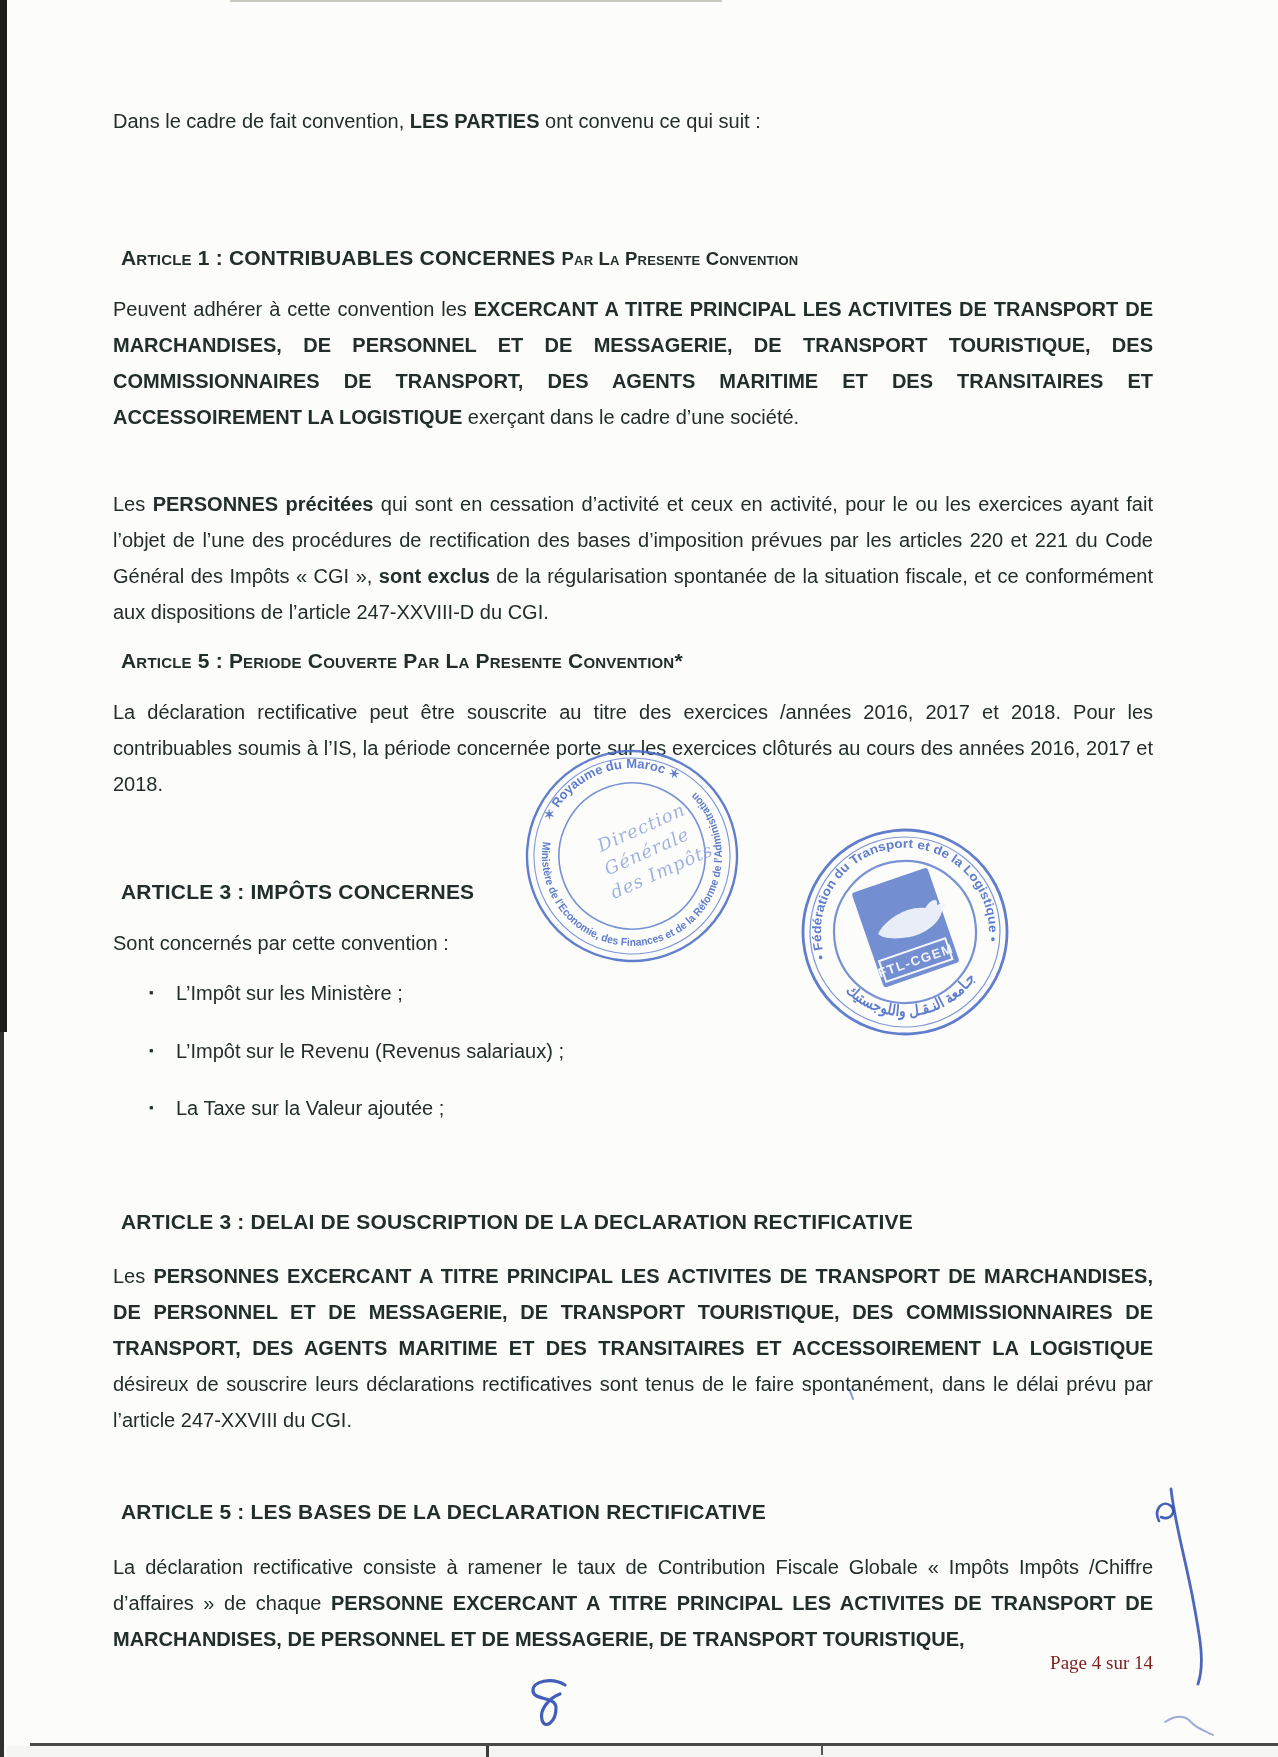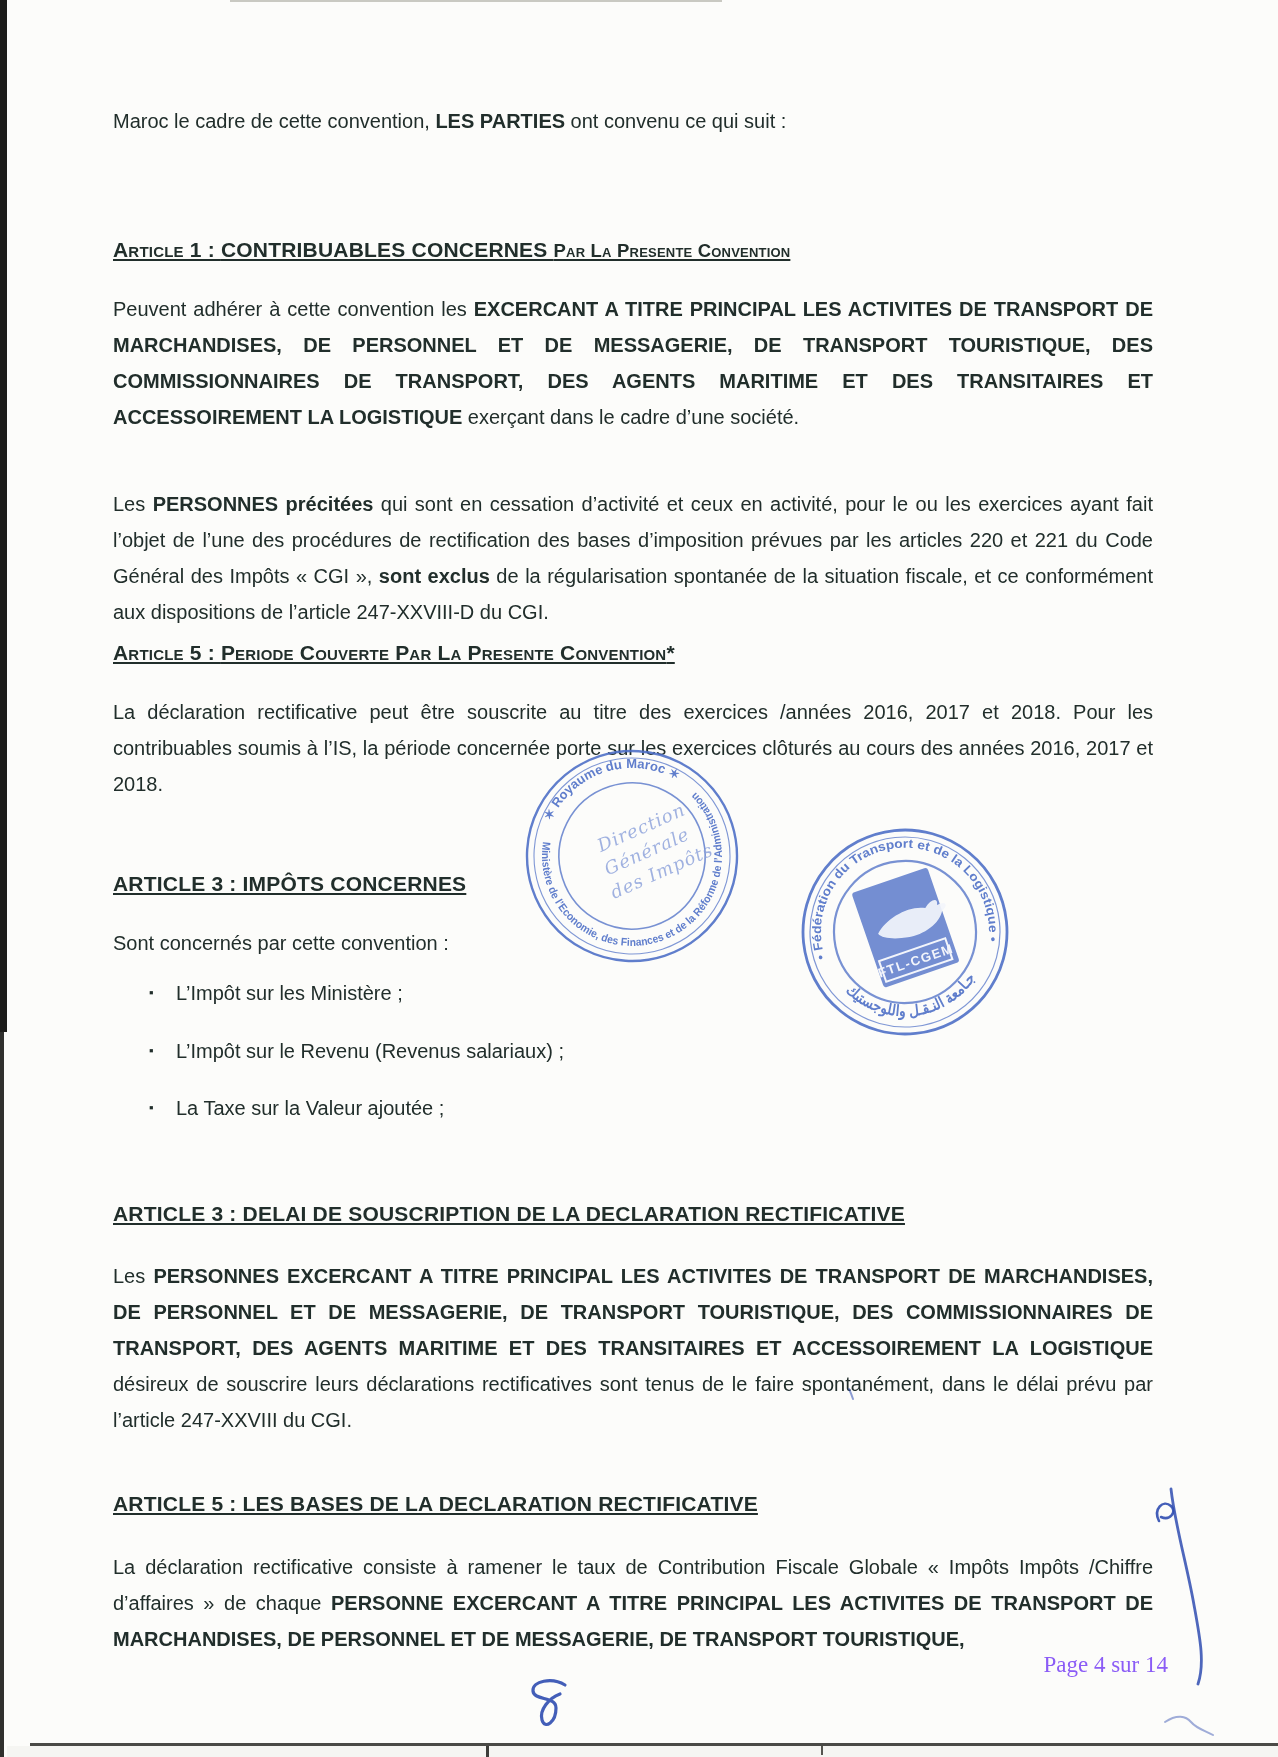--- a/index.html
+++ b/index.html
@@ -16,27 +16,27 @@
   .edge-bottom{position:absolute;left:30px;top:1743px;width:1248px;height:3px;background:#4a4a46;}
   .below-edge{position:absolute;left:7px;top:1746px;width:1271px;height:11px;background:#f5f5f2;}
   .tick1{position:absolute;left:486px;top:1746px;width:3px;height:11px;background:#3d3d39;}
   .tick2{position:absolute;left:821px;top:1746px;width:2px;height:9px;background:#55554f;}
 
   
   .blk{position:absolute;left:113px;width:1040px;}
   .body{font-size:20px;line-height:36px;margin:0;}
   .just{text-align:justify;}
   .b{font-weight:bold;}
-  .heading{font-size:21px;font-weight:bold;letter-spacing:.2px;margin:0;text-decoration:underline;}
+  .heading{font-size:21px;font-weight:bold;letter-spacing:.2px;margin:8px;}
   .sc{font-variant:small-caps;}
   .sm{font-size:18.5px;}
   .li{position:absolute;left:113px;width:940px;font-size:20px;line-height:30px;padding-left:63px;box-sizing:border-box;}
   .bullet{position:absolute;left:36px;top:0;font-size:13px;}
-  .footer{position:absolute;left:128px;width:1040px;text-align:right;
-    font-family:"Liberation Serif",serif;font-size:23px;color:#8b5cf6;}
+  .footer{position:absolute;left:113px;width:1040px;text-align:right;
+    font-family:"Liberation Serif",serif;font-size:19px;color:#7f1d1d;}
 
   
   .stamp{position:absolute;opacity:.88;filter:blur(.3px);}
   .stamp svg{overflow:visible;}
   .stamp-dgi{left:512px;top:736px;}
   .stamp-ftl{left:795px;top:822px;}
   .ring-text{fill:#4b6dc6;font-family:"Liberation Sans",sans-serif;font-weight:bold;}
   .dgi-center{fill:#7a93d6;font-family:"DejaVu Serif",serif;font-style:italic;opacity:.8;letter-spacing:1px;}
 
   
@@ -46,21 +46,21 @@
 <body>
 
 <div class="edge-left"></div>
 <div class="edge-left2"></div>
 <div class="edge-top"></div>
 <div class="below-edge"></div>
 <div class="edge-bottom"></div>
 <div class="tick1"></div>
 <div class="tick2"></div>
 
-<p class="blk body" style="top:103px"><span class="">Maroc le cadre de cette convention, </span><span class="b">LES PARTIES</span><span class=""> ont convenu ce qui suit :</span></p>
+<p class="blk body" style="top:103px"><span class="">Dans le cadre de fait convention, </span><span class="b">LES PARTIES</span><span class=""> ont convenu ce qui suit :</span></p>
 
 <h2 class="blk heading" style="top:238px"><span class="sc">Article 1 : </span><span class="">CONTRIBUABLES CONCERNES </span><span class="sc sm">Par La Presente Convention</span></h2>
 <p class="blk body just" style="top:291px"><span class="">Peuvent adhérer à cette convention les </span><span class="b">EXCERCANT A TITRE PRINCIPAL LES ACTIVITES DE TRANSPORT DE MARCHANDISES, DE PERSONNEL ET DE MESSAGERIE, DE TRANSPORT TOURISTIQUE, DES COMMISSIONNAIRES DE TRANSPORT, DES AGENTS MARITIME ET DES TRANSITAIRES ET ACCESSOIREMENT LA LOGISTIQUE</span><span class=""> exerçant dans le cadre d’une société.</span></p>
 <p class="blk body just" style="top:486px"><span class="">Les </span><span class="b">PERSONNES précitées</span><span class=""> qui sont en cessation d’activité et ceux en activité, pour le ou les exercices ayant fait l’objet de l’une des procédures de rectification des bases d’imposition prévues par les articles 220 et 221 du Code Général des Impôts « CGI », </span><span class="b">sont exclus</span><span class=""> de la régularisation spontanée de la situation fiscale, et ce conformément aux dispositions de l’article 247-XXVIII-D du CGI.</span></p>
 
 <h2 class="blk heading" style="top:641px"><span class="sc">Article 5 : </span><span class="sc">Periode Couverte Par La Presente Convention</span><span class="">*</span></h2>
 <p class="blk body just" style="top:694px"><span class="">La déclaration rectificative peut être souscrite au titre des exercices /années 2016, 2017 et 2018. Pour les contribuables soumis à l’IS, la période concernée porte sur les exercices clôturés au cours des années 2016, 2017 et 2018.</span></p>
 
 <h2 class="blk heading" style="top:872px"><span class="">ARTICLE 3 : IMPÔTS CONCERNES</span></h2>
 <p class="blk body" style="top:925px"><span class="">Sont concernés par cette convention :</span></p>

